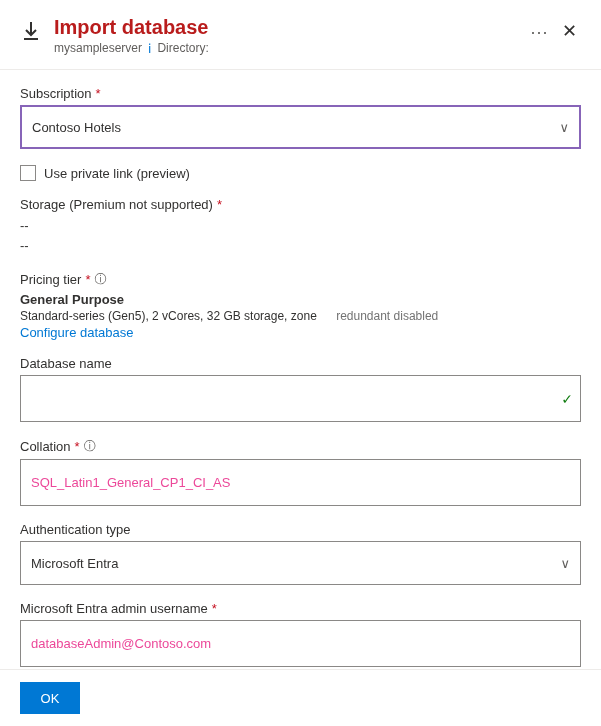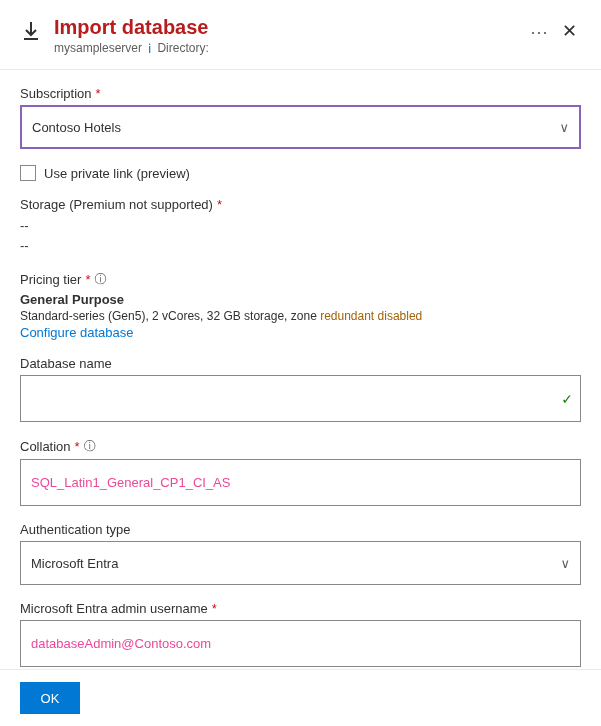--- a/index.html
+++ b/index.html
@@ -180,21 +180,22 @@
       font-weight: 700;
       font-size: 13px;
       color: #323130;
     }
     .pricing-desc {
       font-size: 12px;
       color: #323130;
       line-height: 1.5;
     }
     .pricing-desc .highlight {
-      color: #a16207;
+      color: #737373;
+      margin-left: 16px;
     }
     .configure-link {
       color: #0078d4;
       font-size: 13px;
       cursor: pointer;
       text-decoration: none;
     }
     .text-input {
       width: 100%;
       border: 1px solid #8a8886;

